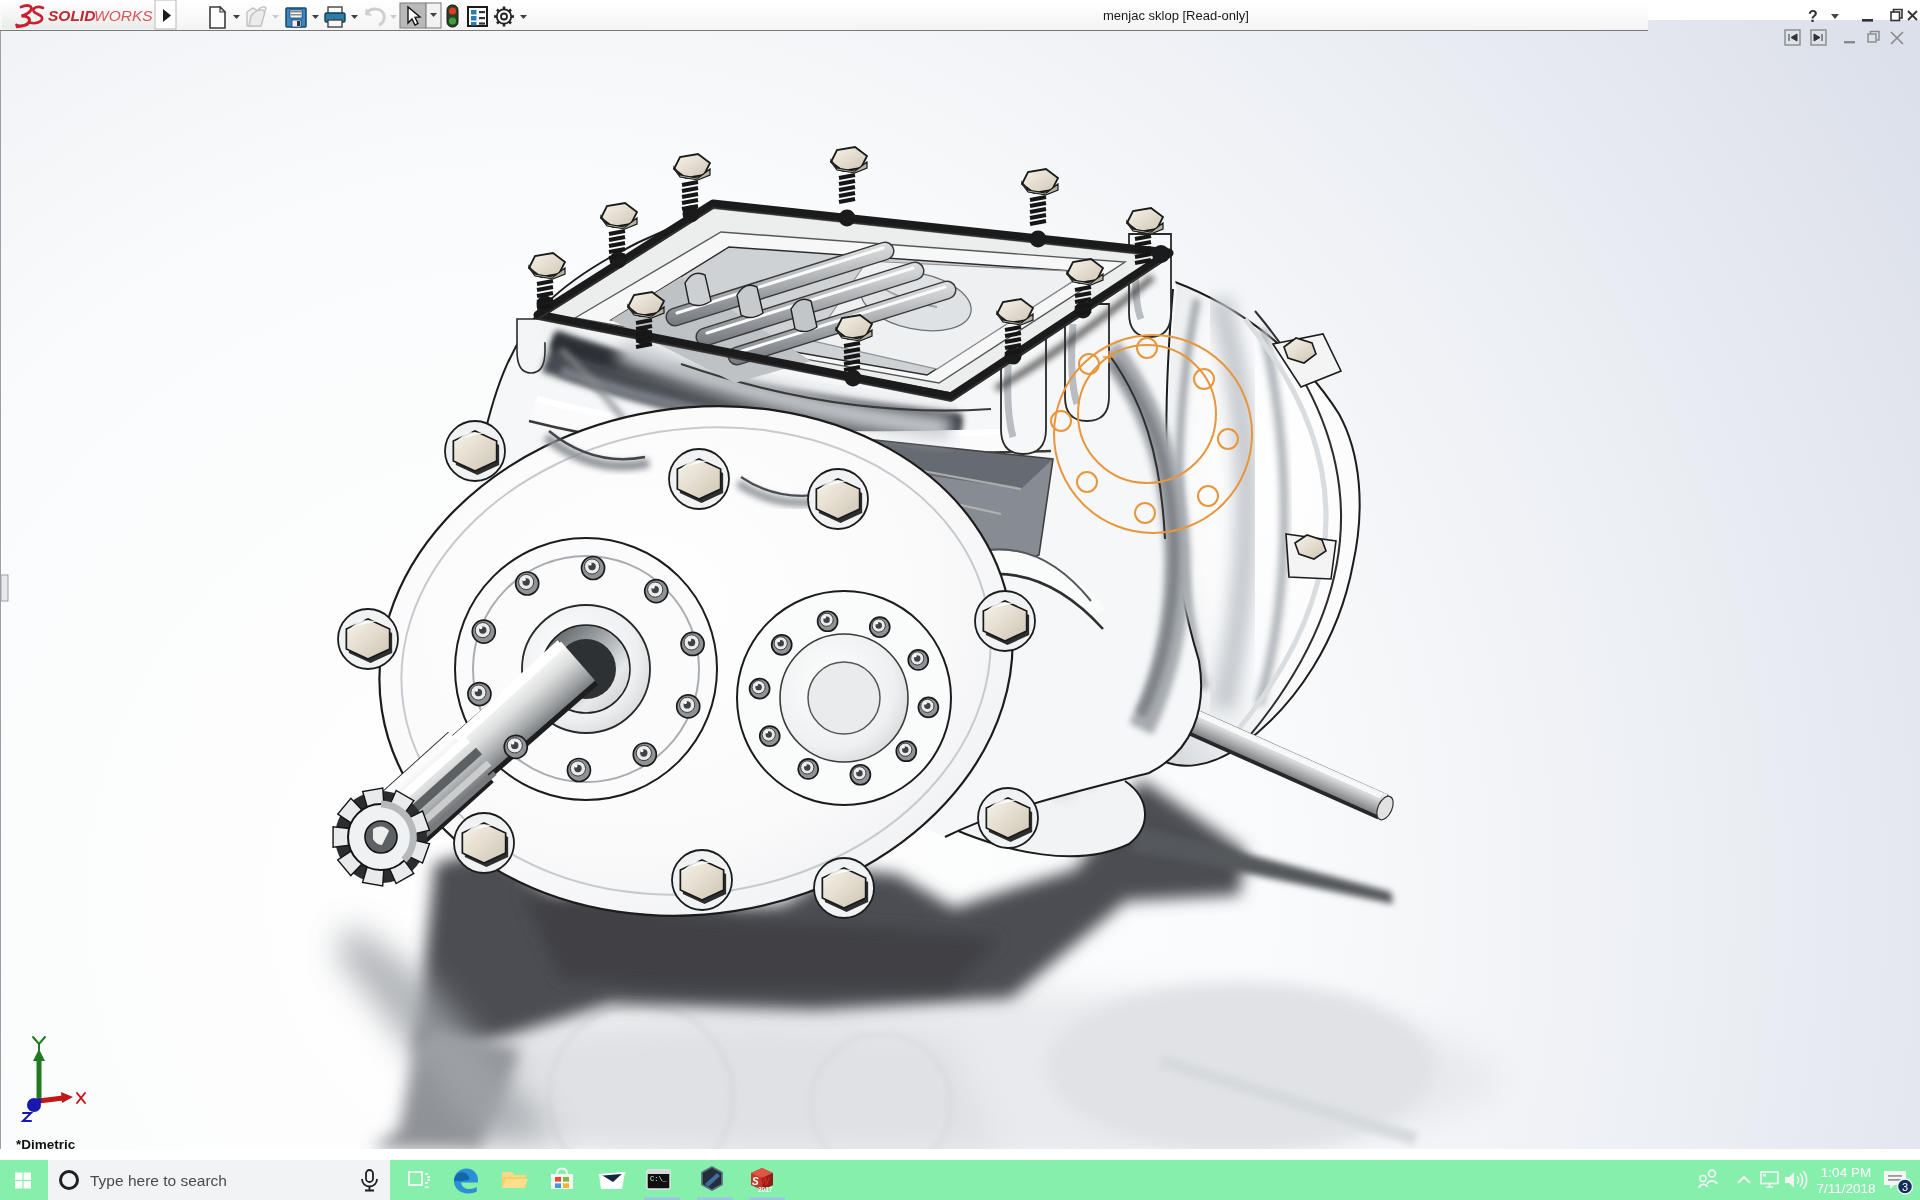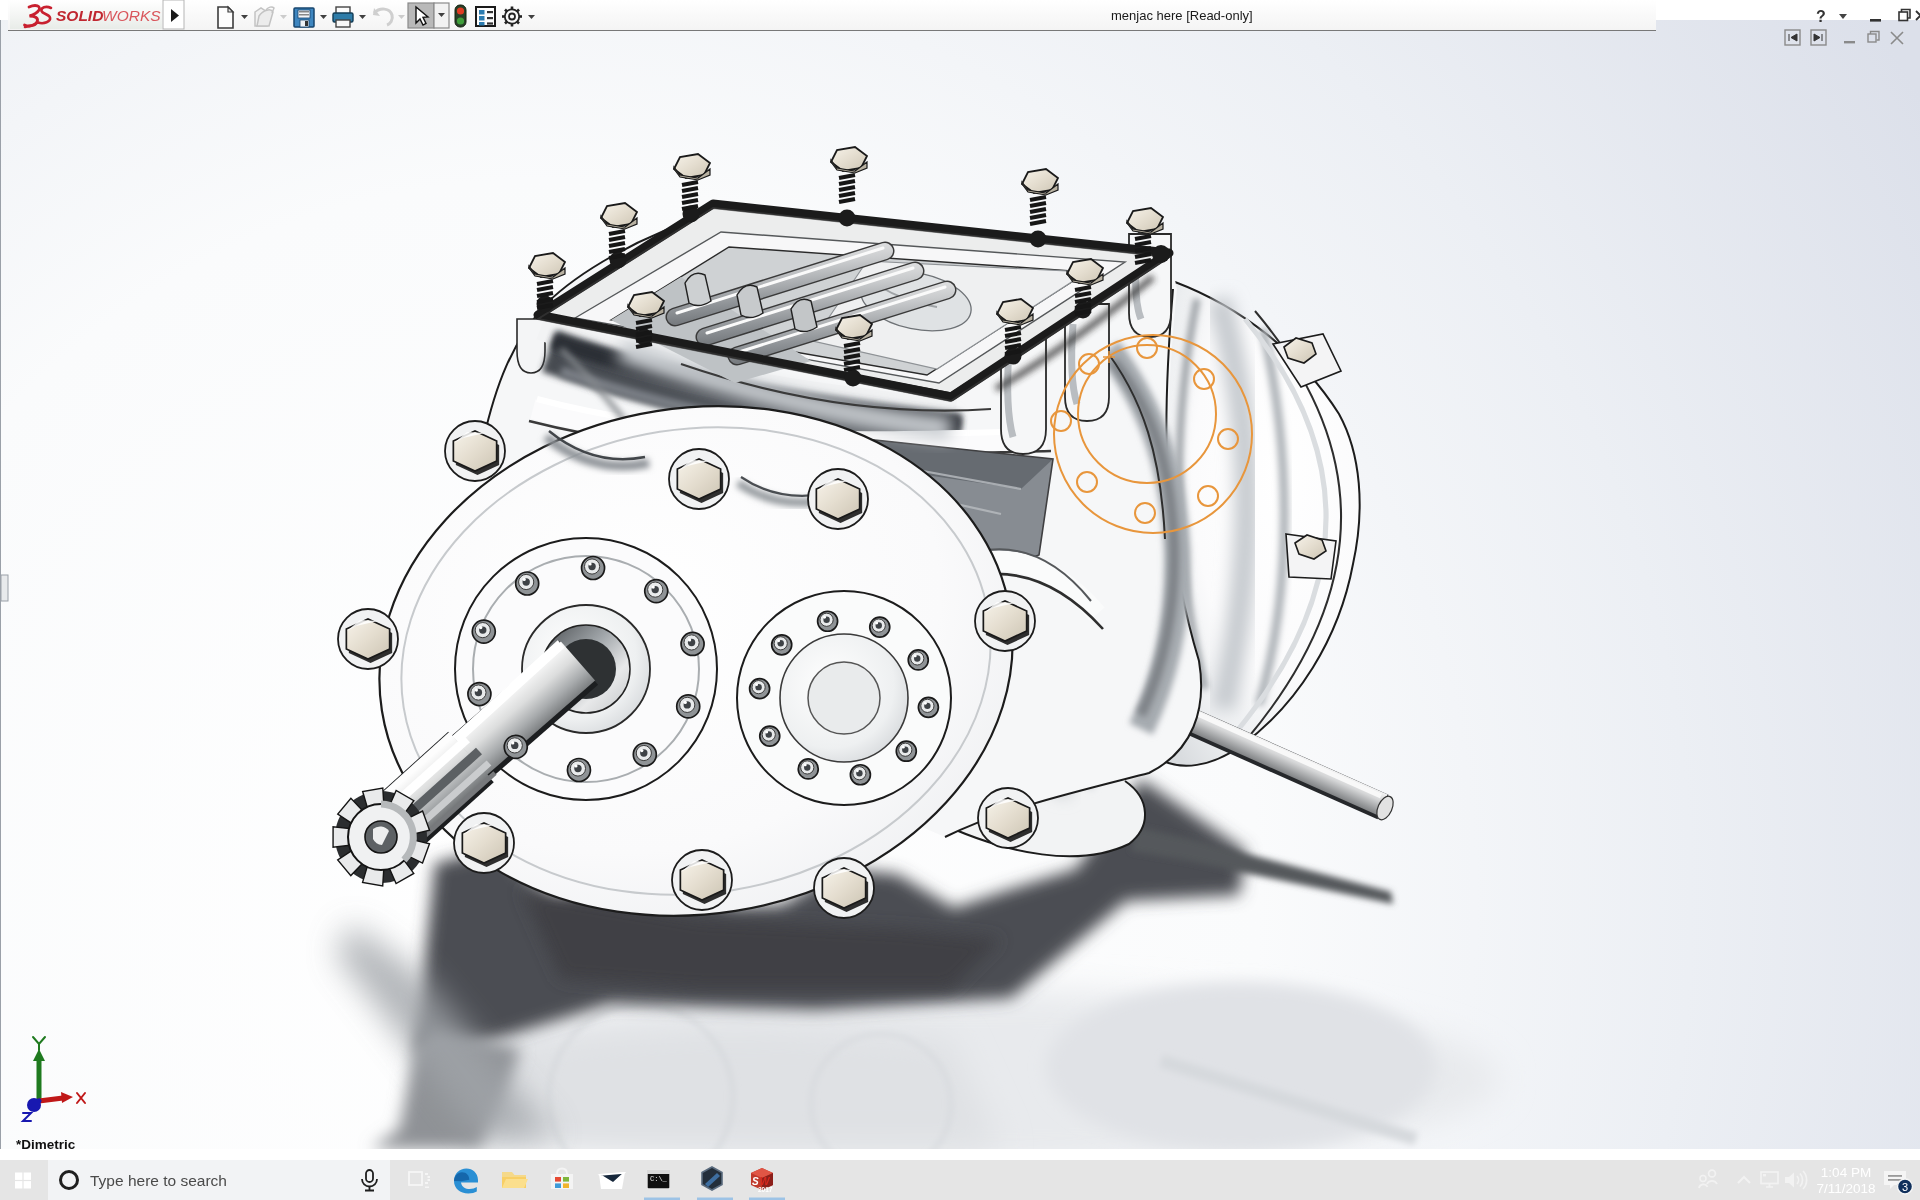--- a/index.html
+++ b/index.html
@@ -1,22 +1,22 @@
 <!DOCTYPE html>
 <html><head>
 <meta charset="utf-8">
 <style>
   html,body{margin:0;padding:0;width:1920px;height:1200px;overflow:hidden;
     font-family:"Liberation Sans",sans-serif;}
-  #titlebar{position:absolute;left:8px;top:0;width:1648px;height:30px;
+  #titlebar{position:absolute;left:0;top:0;width:1648px;height:30px;
     background:linear-gradient(#ffffff,#f4f4f4);border-bottom:1px solid #787878;z-index:30;}
   #viewport{position:absolute;left:0;top:20px;width:1920px;height:1129px;
     background:radial-gradient(circle 1600px at 28% 78%, #ffffff 0%, #fafbfc 45%, #eceff4 72%, #dce0ea 100%);
     border-left:1px solid #9aa0a8;z-index:10;}
-  #taskbar{position:absolute;left:0;top:1160px;width:1920px;height:40px;background:#e5e5e5;z-index:40;}
+  #taskbar{position:absolute;left:0;top:1160px;width:1920px;height:40px;background:#86efac;z-index:40;}
   .tbtext{position:absolute;font-size:13px;color:#000;}
 </style>
 </head>
 <body>
 <div id="titlebar">
  <svg width="1920" height="30" style="position:absolute;left:0;top:0">
 
   <rect x="2" y="0" width="152" height="29" fill="url(#lgbg)"></rect>
   <defs>
    <linearGradient id="lgbg" x1="0" y1="0" x2="0" y2="1">
@@ -113,21 +113,21 @@
 
   <text x="1808" y="22" font-size="16" font-weight="bold" fill="#333">?</text>
   <path d="M1831,14 l8,0 l-4,5 z" fill="#444"></path>
   <rect x="1862" y="19" width="11" height="2.6" fill="#333"></rect>
   <g fill="none" stroke="#333" stroke-width="1.6">
     <rect x="1891" y="12" width="8.5" height="8.5"></rect>
     <path d="M1893.5,12 v-2.5 h8.5 v8.5 h-2.5"></path>
   </g>
   <path d="M1908,11 l9,9 M1917,11 l-9,9" stroke="#333" stroke-width="1.8"></path>
  </svg>
- <div class="tbtext" style="left:1103px;top:8px;font-size:13px;color:#1a1a1a;">menjac here [Read-only]</div>
+ <div class="tbtext" style="left:1103px;top:8px;font-size:13px;color:#1a1a1a;">menjac sklop [Read-only]</div>
 </div>
 <div id="viewport">
   <svg id="scene" width="1920" height="1129" viewBox="0 31 1920 1129" style="position:absolute;left:0;top:0;">
   <defs>
     <filter id="b3" x="-30%" y="-30%" width="160%" height="160%">
           <feGaussianBlur stdDeviation="3"></feGaussianBlur>
         </filter>
     <filter id="b8" x="-30%" y="-30%" width="160%" height="160%">
           <feGaussianBlur stdDeviation="8"></feGaussianBlur>
         </filter>

